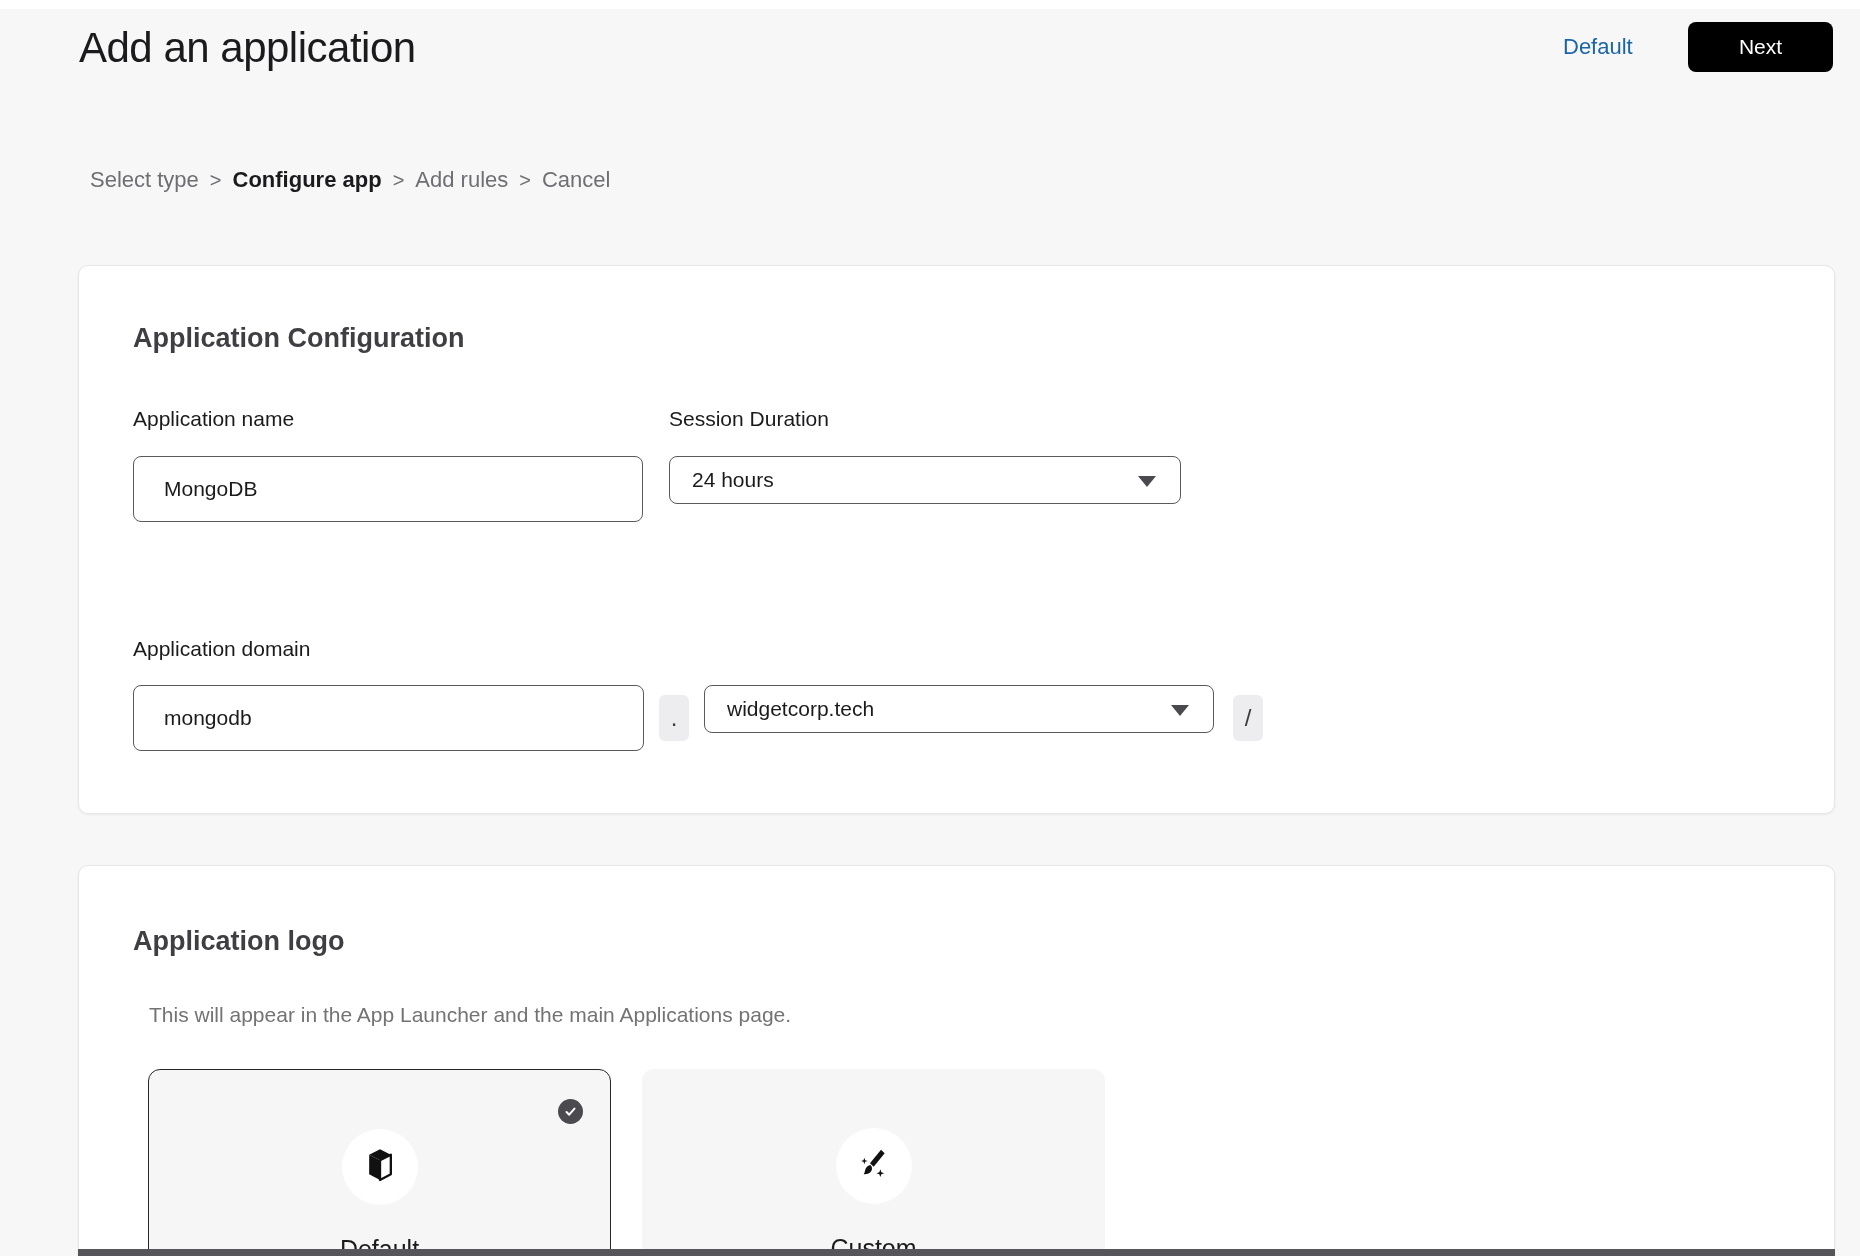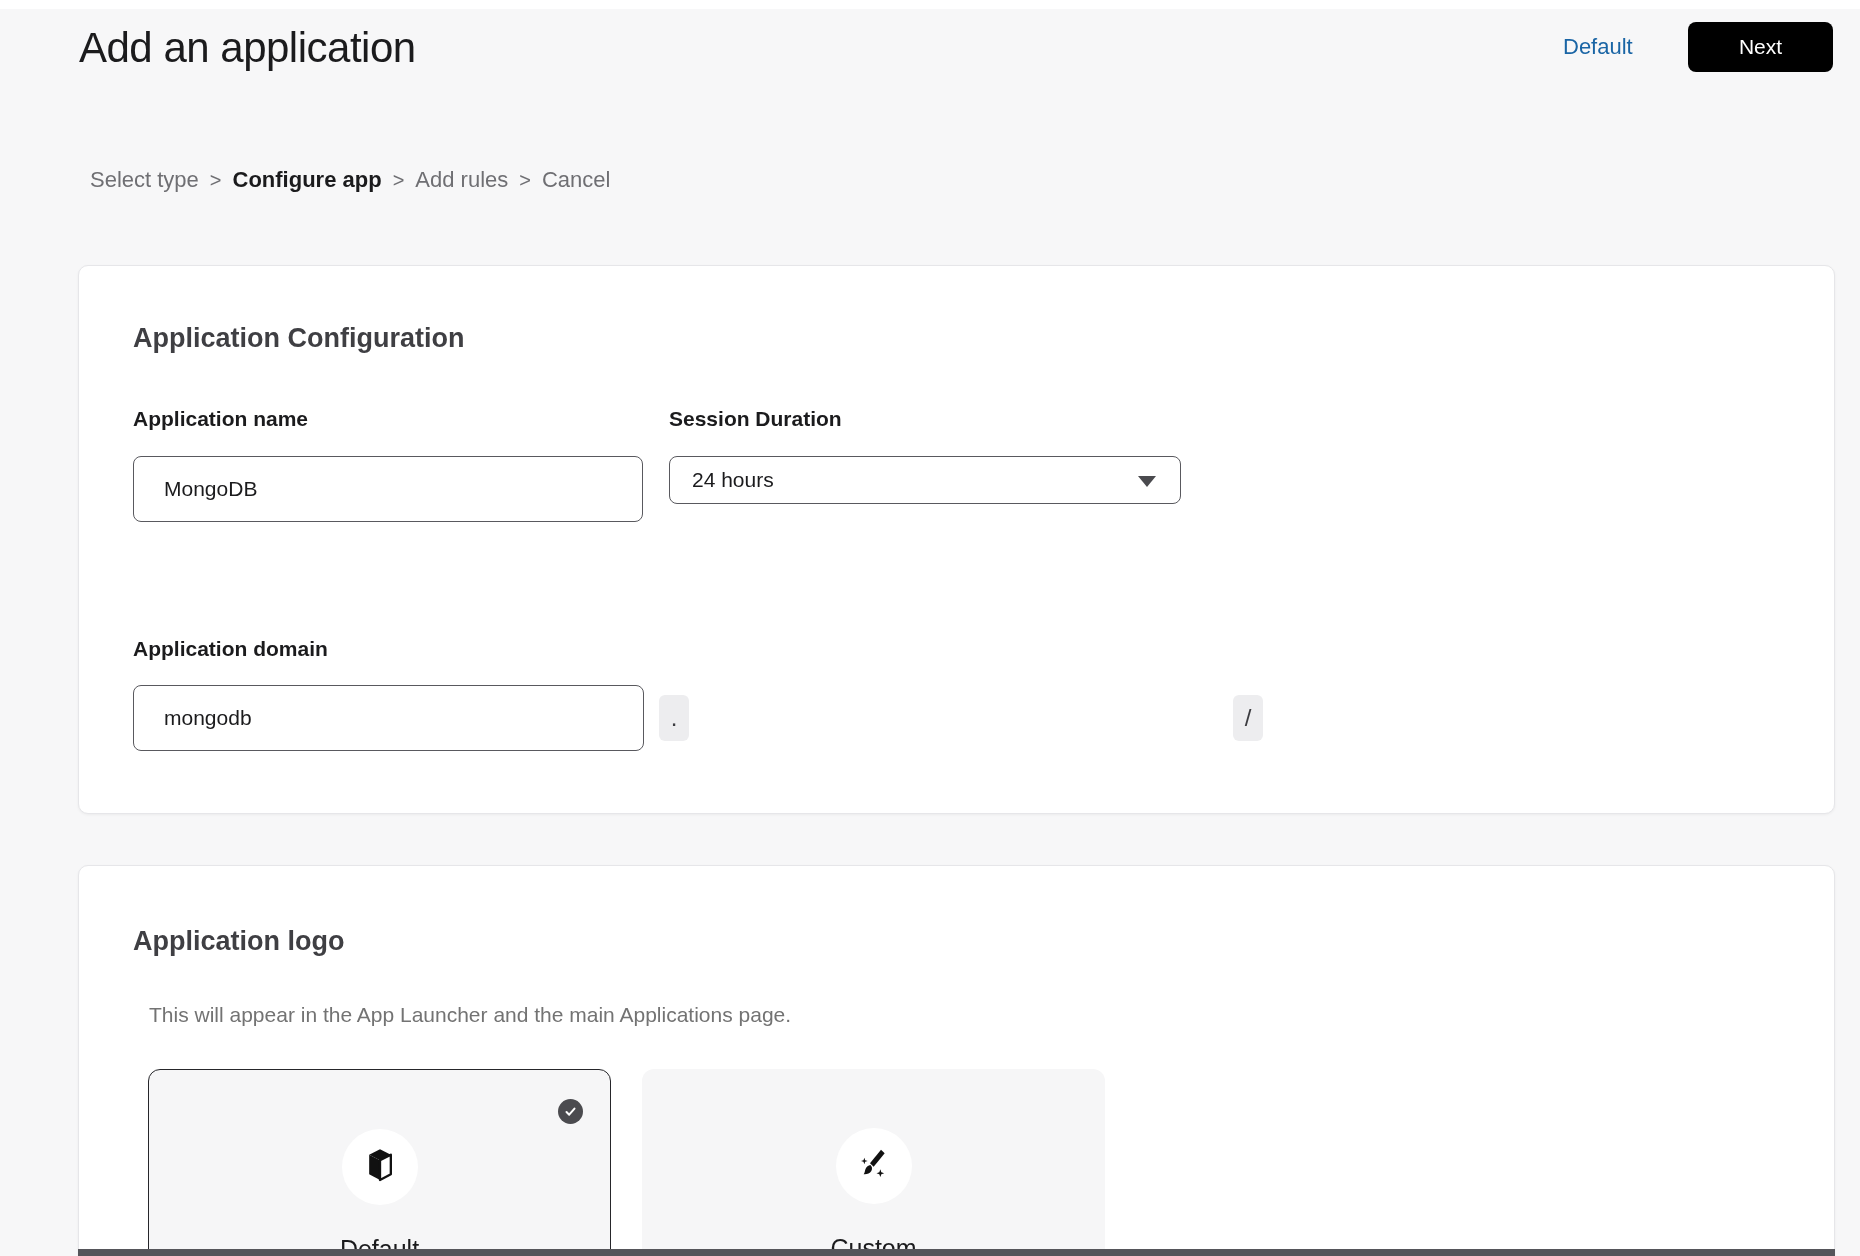--- a/index.html
+++ b/index.html
@@ -47,21 +47,21 @@
   }
   .card-config { top:265px; height:549px; }
   .card-logo   { top:865px; height:500px; }
 
   .section-heading {
     position:absolute; left:54px;
     font-size:27px; font-weight:700; color:#3f3f43;
   }
   .field-label {
     position:absolute;
-    font-size:21px; font-weight:700; color:#1b1b1d;
+    font-size:21px; font-weight:400; color:#1b1b1d;
   }
 
   .text-input {
     position:absolute; height:66px;
     border:1px solid #59595e; border-radius:8px; background:#fff;
     font-size:21px; color:#1b1b1d; font-family:inherit;
     padding:0 30px; outline:none;
   }
   .text-input::placeholder { color:#77777b; }
 
@@ -146,20 +146,24 @@
     <span>24 hours</span>
     <span class="select-caret"></span>
   </div>
 
   <label class="field-label" style="left:54px; top:371px;">Application domain</label>
 
   <input class="text-input" style="left: 54px; top: 419px; width: 511px;" type="text" value="mongodb">
 
   <span class="sep-chip" style="left:580px; top:429px;">.</span>
 
+  <div class="select-box" style="left:625px; top:419px; width:510px;">
+    <span>widgetcorp.tech</span>
+    <span class="select-caret"></span>
+  </div>
 
   <span class="sep-chip" style="left:1154px; top:429px;">/</span>
 
 </section>
 
 <section class="card card-logo">
   <h2 class="section-heading" style="top:60px;">Application logo</h2>
   <p class="logo-desc" style="top:137px;">This will appear in the App Launcher and the main Applications page.</p>
 
   <div class="logo-tile selected" style="left:69px;">

